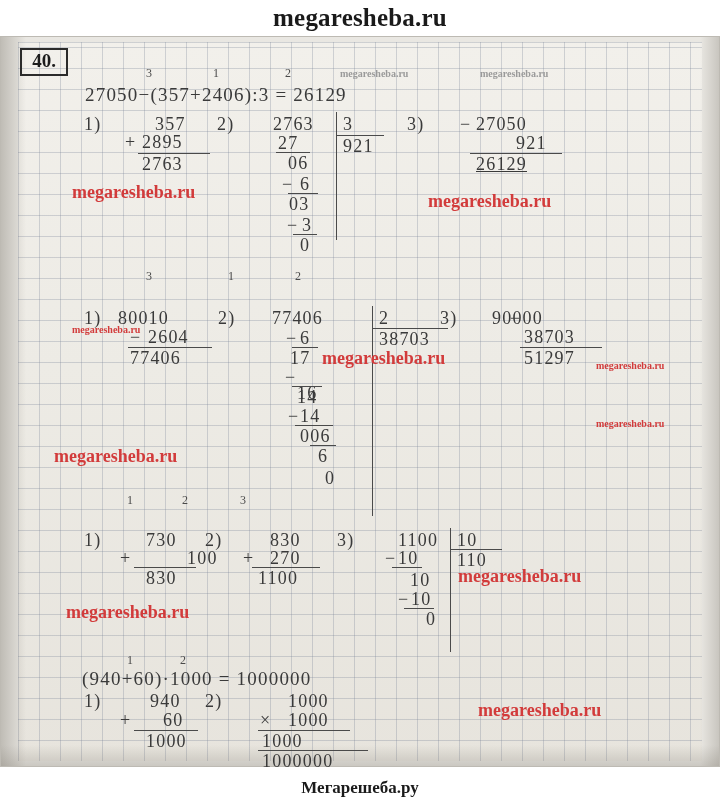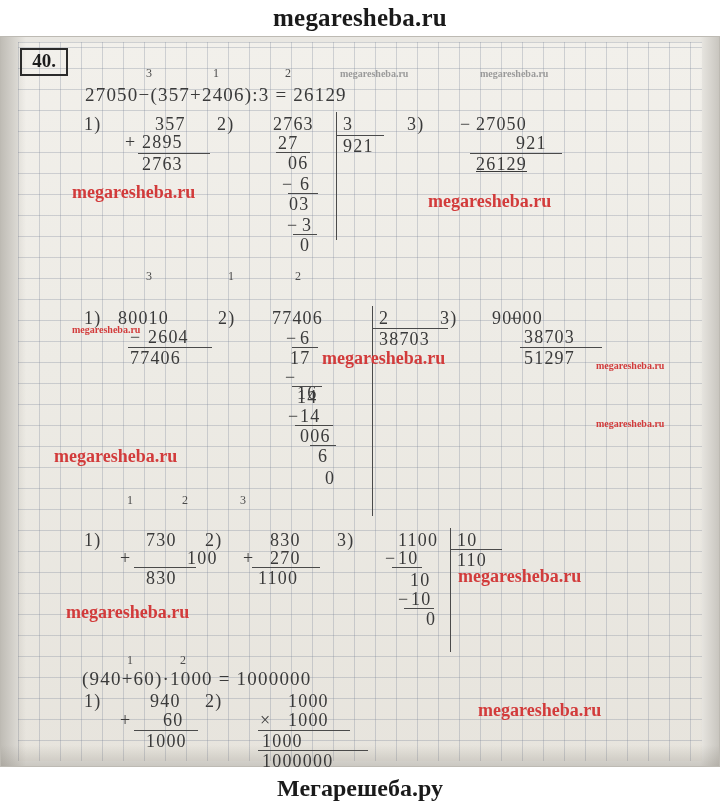--- a/index.html
+++ b/index.html
@@ -33,21 +33,21 @@
   .site-footer {
     position: absolute;
     bottom: 0; left: 0;
     width: 720px;
     height: 42px;
     display: flex;
     align-items: center;
     justify-content: center;
     font-family: "Liberation Serif", serif;
     font-weight: bold;
-    font-size: 24px;
+    font-size: 17px;
     color: #1a1a1a;
   }
 
   
   .page {
     position: absolute;
     top: 36px;
     left: 0;
     width: 720px;
     height: 731px;

